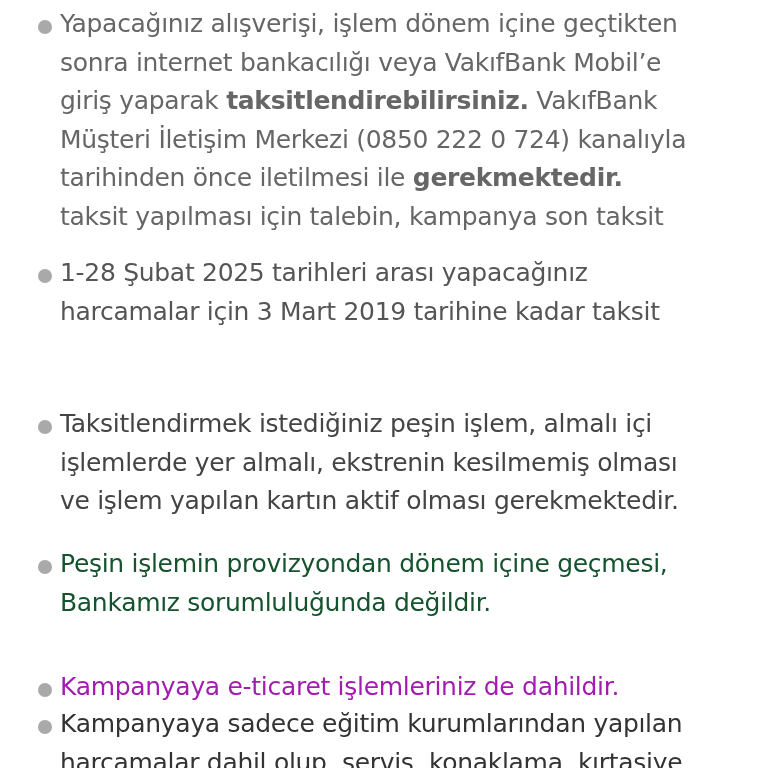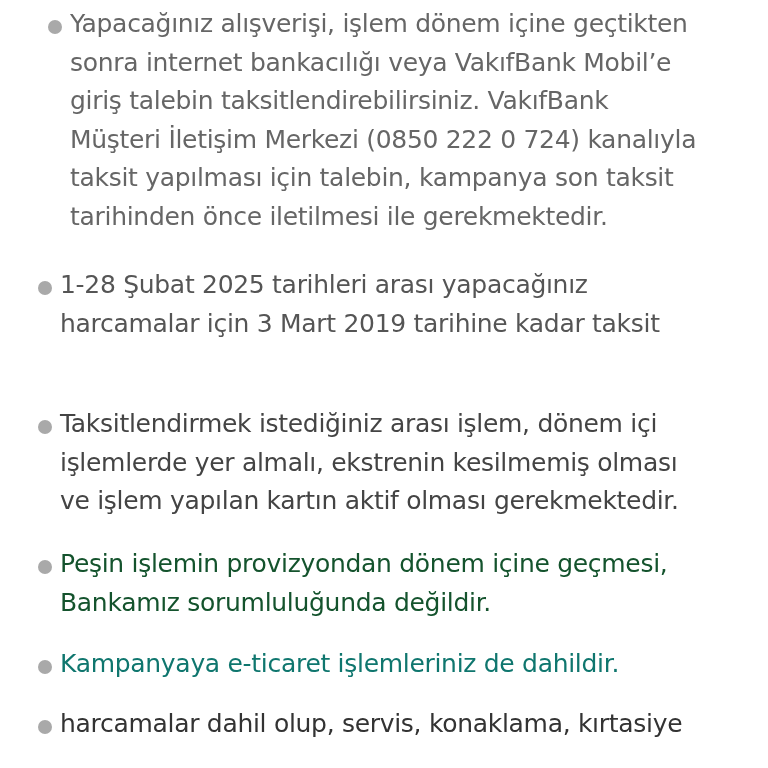--- a/index.html
+++ b/index.html
@@ -4,52 +4,53 @@
 <style>
   html, body { margin:0; padding:0; background:#ffffff; }
   body { width:768px; height:768px; overflow:hidden; position:relative;
          font-family:"DejaVu Sans", "Liberation Sans", sans-serif; }
   .list { position:absolute; left:0; top:0; width:768px; }
   .item { position:absolute; left:60px; width:690px; font-size:25px; line-height:38.5px;
           letter-spacing:-0.3px; }
   .bullet { position:absolute; left:-22px; top:15px; width:14px; height:14px; border-radius:50%;
             background:#a9a9a9; filter:blur(0.6px); }
   .line { display:block; white-space:nowrap; }
-  b { font-weight:normal; }
+  b { font-weight:bold; }
 </style>
 </head>
 <body>
 
 <div class="list">
-  <div class="item" style="top:5px;color:#666;margin-left:10px;">
+  <div class="item" style="top:5px;color:#666;">
       <span class="bullet"></span>
       <span class="line"><span>Yapacağınız alışverişi, işlem dönem içine geçtikten</span></span>
       <span class="line"><span>sonra internet bankacılığı veya VakıfBank Mobil’e</span></span>
-      <span class="line"><span>giriş talebin </span><b>taksitlendirebilirsiniz.</b><span> VakıfBank</span></span>
+      <span class="line"><span>giriş yaparak </span><b>taksitlendirebilirsiniz.</b><span> VakıfBank</span></span>
       <span class="line"><span>Müşteri İletişim Merkezi (0850 222 0 724) kanalıyla</span></span>
+      <span class="line"><span>tarihinden önce iletilmesi ile </span><b>gerekmektedir.</b></span>
       <span class="line"><span>taksit yapılması için talebin, kampanya son taksit</span></span>
-      <span class="line"><span>tarihinden önce iletilmesi ile </span><b>gerekmektedir.</b></span>
     </div>
-  <div class="item" style="top:266px;color:#555;">
+  <div class="item" style="top:254px;color:#555;">
       <span class="bullet"></span>
       <span class="line"><span>1-28 Şubat 2025 tarihleri arası yapacağınız</span></span>
       <span class="line"><span>harcamalar için 3 Mart 2019 tarihine kadar taksit</span></span>
     </div>
   <div class="item" style="top:405px;color:#444;">
       <span class="bullet"></span>
-      <span class="line"><span>Taksitlendirmek istediğiniz arası işlem, dönem içi</span></span>
+      <span class="line"><span>Taksitlendirmek istediğiniz peşin işlem, almalı içi</span></span>
       <span class="line"><span>işlemlerde yer almalı, ekstrenin kesilmemiş olması</span></span>
       <span class="line"><span>ve işlem yapılan kartın aktif olması gerekmektedir.</span></span>
     </div>
   <div class="item" style="top:545px;color:#14532d;">
       <span class="bullet"></span>
       <span class="line"><span>Peşin işlemin provizyondan dönem içine geçmesi,</span></span>
       <span class="line"><span>Bankamız sorumluluğunda değildir.</span></span>
     </div>
-  <div class="item" style="top:645px;color:#0f766e;">
+  <div class="item" style="top:668px;color:#a21caf;">
       <span class="bullet"></span>
       <span class="line"><span>Kampanyaya e-ticaret işlemleriniz de dahildir.</span></span>
     </div>
   <div class="item" style="top:705px;color:#333;">
       <span class="bullet"></span>
+      <span class="line"><span>Kampanyaya sadece eğitim kurumlarından yapılan</span></span>
       <span class="line"><span>harcamalar dahil olup, servis, konaklama, kırtasiye</span></span>
     </div>
 </div>
 
 </body></html>

